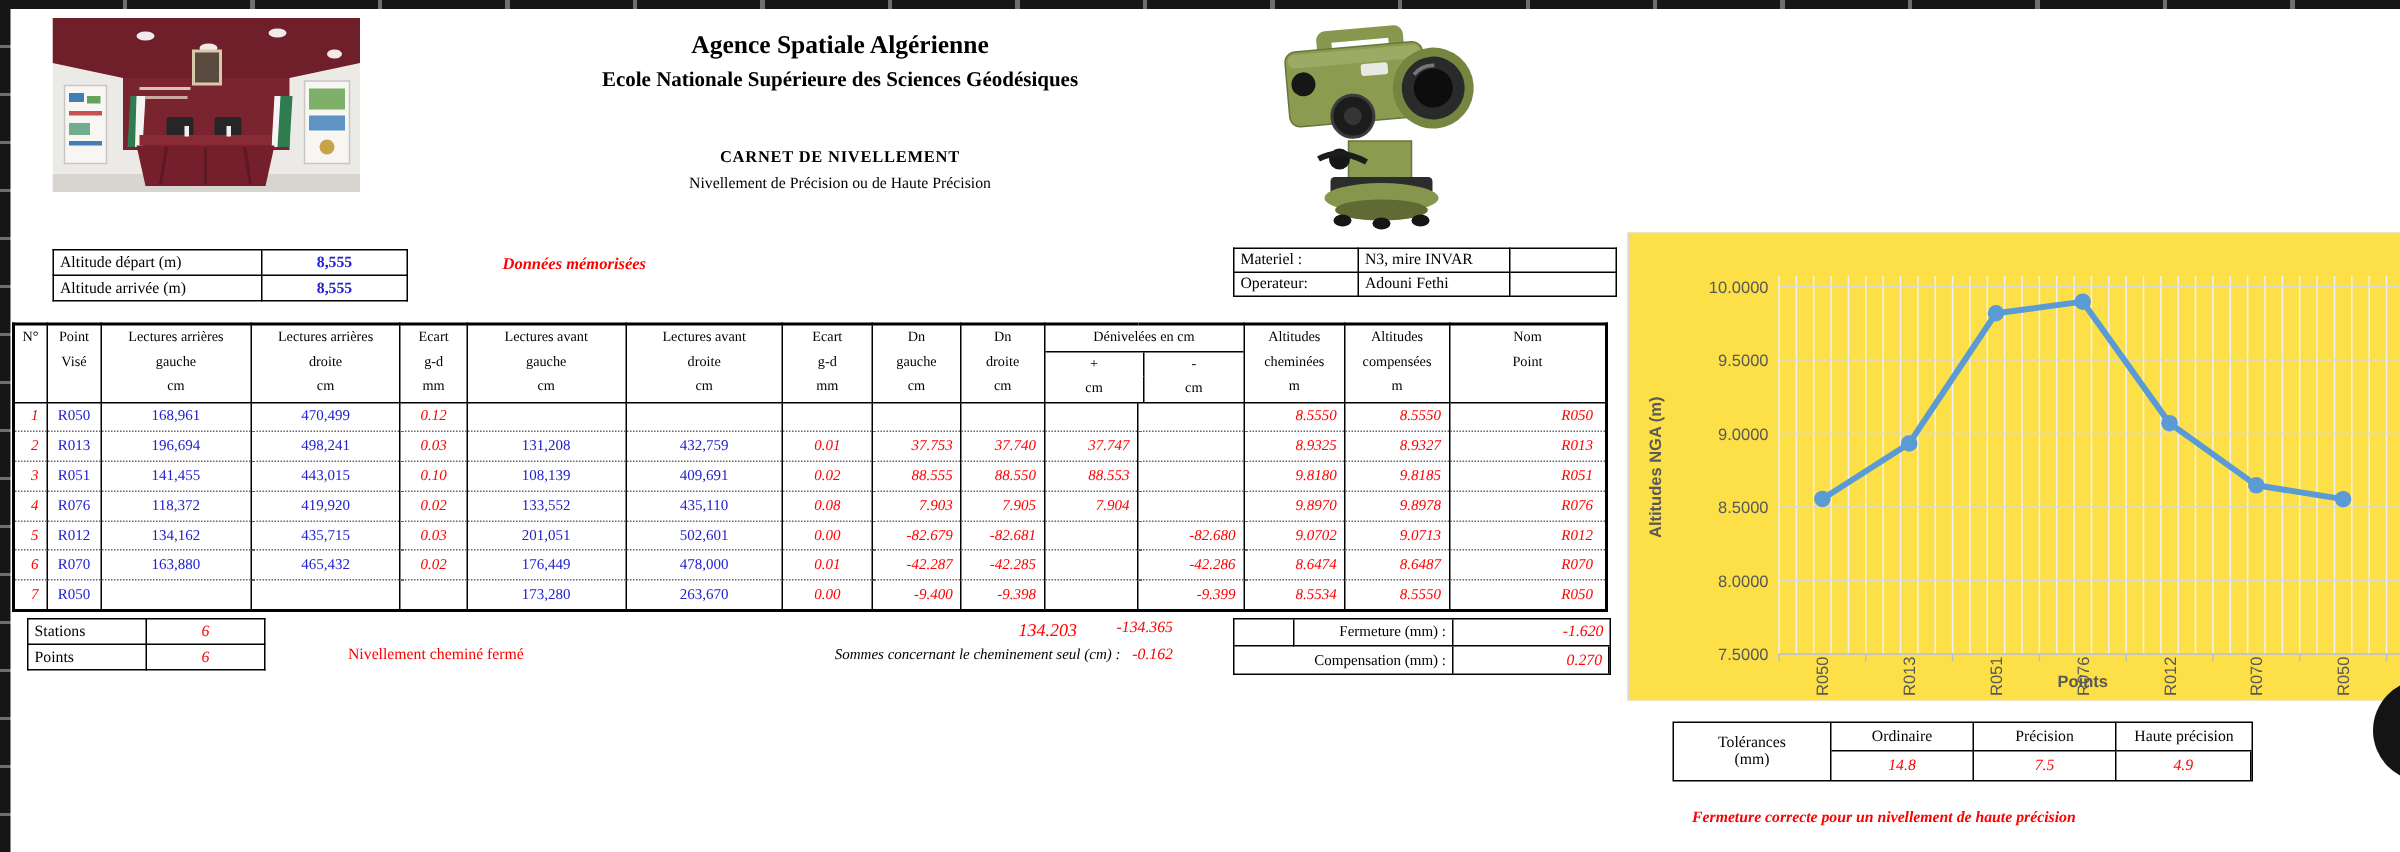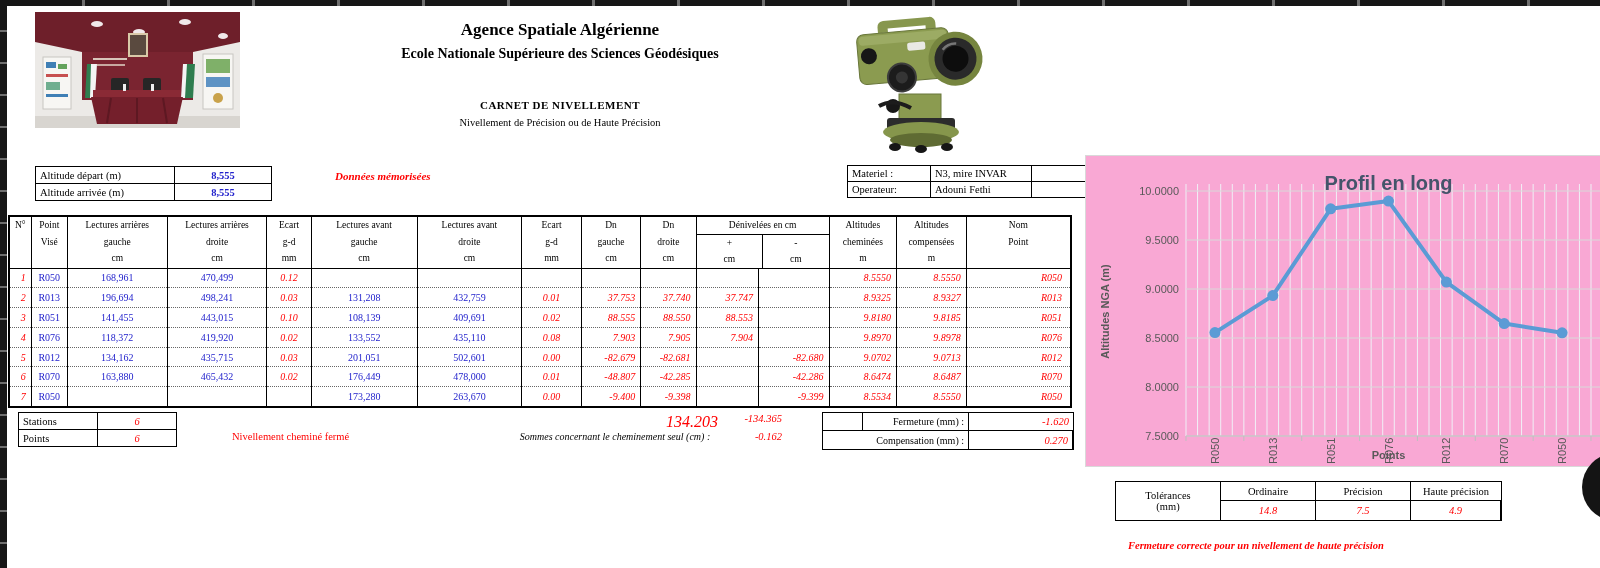--- a/index.html
+++ b/index.html
@@ -20,21 +20,21 @@
   .doc-title{left:300px;top:99px;width:520px;text-align:center;font-size:11px;font-weight:bold;letter-spacing:.5px;}
   .doc-sub{left:300px;top:117px;width:520px;text-align:center;font-size:10.5px;}
 
   
   table{border-collapse:collapse;}
   .info-tbl{left:35px;top:166px;}
   .info-tbl td{border:1px solid #000;height:16px;font-size:10.5px;padding:0 4px;}
   .info-tbl .lbl{width:130px;}
   .info-tbl .val{width:88px;text-align:center;color:#2222CC;font-weight:bold;}
   .memo-note{left:335px;top:170px;color:#f00;font-weight:bold;font-style:italic;font-size:11px;}
-  .mat-tbl{left:847px;top:165px;}
+  .mat-tbl{left:822px;top:165px;}
   .mat-tbl td{border:1px solid #000;height:15px;font-size:10.5px;padding:0 4px;}
   .mat-tbl .l{width:74px;} .mat-tbl .v{width:92px;} .mat-tbl .e{width:62px;}
 
   
   .main-tbl{left:8px;top:215px;width:1064px;table-layout:fixed;border:2px solid #000;}
   .main-tbl th{border-right:1px solid #000;border-bottom:1px solid #000;font-weight:normal;
      font-size:9.5px;padding:0;vertical-align:top;}
   .main-tbl th div{line-height:16.5px;height:16.5px;}
   .main-tbl td{border-right:1px solid #000;border-bottom:1px dotted #666;height:18.8px;
      font-size:10px;padding:0 5px;overflow:hidden;white-space:nowrap;}
@@ -46,35 +46,35 @@
   td.blue{color:#2222CC;text-align:center;margin-top:40px;}
   td.red-c{color:#f00;font-style:italic;text-align:center;}
   td.red-r{color:#f00;font-style:italic;text-align:right;}
   td.nom{color:#f00;font-style:italic;text-align:right;padding-right:8px;}
 
   
   .st-tbl{left:18px;top:412px;}
   .st-tbl td{border:1px solid #000;height:16px;font-size:10.5px;padding:0 4px;}
   .st-tbl .l{width:70px;margin-top:28px;} .st-tbl .v{width:70px;text-align:center;color:#f00;font-style:italic;}
   .closed-note{left:232px;top:431px;color:#f00;font-size:10.5px;}
-  .sum-plus{left:620px;top:413px;width:98px;text-align:right;color:#f00;font-style:italic;font-size:16px;}
+  .sum-plus{left:620px;top:413px;width:98px;text-align:right;color:#f00;font-style:italic;font-size:12px;}
   .sum-minus{left:702px;top:413px;width:80px;text-align:right;color:#f00;font-style:italic;font-size:10.5px;}
-  .sums-label{left:495px;top:431px;width:240px;text-align:center;font-style:italic;font-size:10px;}
+  .sums-label{left:507px;top:431px;width:240px;text-align:right;font-style:italic;font-size:10px;}
   .sums-value{left:720px;top:431px;width:62px;text-align:right;color:#f00;font-style:italic;font-size:10.5px;}
   .ferm{left:822px;top:412px;width:250px;display:grid;grid-template-columns:40px 106px 104px;
         grid-auto-rows:18px;border:1.5px solid #000;}
   .ferm>div{border-right:1px solid #000;border-bottom:1px solid #000;font-size:10px;
         display:flex;align-items:center;justify-content:flex-end;padding:0 4px;}
   .ferm>div:nth-child(3n){border-right:none;}
   .ferm .span2{grid-column:1 / span 2;}
   .ferm .rv{color:#f00;font-style:italic;font-size:10.5px;}
   .ferm .last{border-bottom:none;}
 
   
-  .chart{left:1085px;top:155px;width:514px;height:310px;border:1px solid #D9D9D9;background:#f9a8d4;
+  .chart{left:1085px;top:155px;width:514px;height:310px;border:1px solid #D9D9D9;background:#fde047;
          font-family:"Liberation Sans", sans-serif;}
   .chart-title{position:absolute;left:100px;top:16px;width:405px;text-align:center;
       font-size:20px;font-weight:bold;color:#44546A;}
   .chart-ylab{position:absolute;left:-80px;top:148px;width:200px;height:15px;text-align:center;
       transform:rotate(-90deg);font-size:11px;font-weight:bold;color:#595959;}
   .chart-xlab{position:absolute;left:100px;top:293px;width:405px;text-align:center;
       font-size:11px;font-weight:bold;color:#595959;}
 
   
   .tol{left:1115px;top:481px;width:385px;display:grid;grid-template-columns:105px 95px 95px 90px;
@@ -379,21 +379,21 @@
       </tr>
       <tr>
         <td class="num">6</td>
         <td class="point">R070</td>
         <td class="blue">163,880</td>
         <td class="blue">465,432</td>
         <td class="red-c">0.02</td>
         <td class="blue">176,449</td>
         <td class="blue">478,000</td>
         <td class="red-c">0.01</td>
-        <td class="red-r">-48.807</td>
+        <td class="red-r">-42.287</td>
         <td class="red-r">-42.285</td>
         <td class="red-r"></td>
         <td class="red-r">-42.286</td>
         <td class="red-r">8.6474</td>
         <td class="red-r">8.6487</td>
         <td class="nom" style="border-right: none;">R070</td>
       </tr>
       <tr>
         <td class="num">7</td>
         <td class="point">R050</td>
@@ -509,21 +509,20 @@
       <text x="0" y="0" fill="#595959" font-size="11" font-family="&quot;Liberation Sans&quot;, sans-serif" text-anchor="start" transform="translate(480.07142857142856,308) rotate(-90)">R050</text>
       <polyline points="128.92857142857142,176.61000000000004 186.78571428571428,139.61500000000007 244.64285714285714,52.83600000000004 302.5,45.09399999999998 360.35714285714283,126.12040000000002 418.2142857142857,167.55480000000006 476.07142857142856,176.76680000000002" fill="none" stroke="#5B9BD5" stroke-width="4" stroke-linejoin="round" stroke-linecap="round"></polyline>
       <circle cx="128.92857142857142" cy="176.61000000000004" r="5.5" fill="#5B9BD5"></circle>
       <circle cx="186.78571428571428" cy="139.61500000000007" r="5.5" fill="#5B9BD5"></circle>
       <circle cx="244.64285714285714" cy="52.83600000000004" r="5.5" fill="#5B9BD5"></circle>
       <circle cx="302.5" cy="45.09399999999998" r="5.5" fill="#5B9BD5"></circle>
       <circle cx="360.35714285714283" cy="126.12040000000002" r="5.5" fill="#5B9BD5"></circle>
       <circle cx="418.2142857142857" cy="167.55480000000006" r="5.5" fill="#5B9BD5"></circle>
       <circle cx="476.07142857142856" cy="176.76680000000002" r="5.5" fill="#5B9BD5"></circle>
     </svg>
-  <div class="chart-title">Profil en long</div>
   <div class="chart-ylab">Altitudes NGA (m)</div>
   <div class="chart-xlab">Points</div>
 </div>
 
 <div class="abs tol">
   <div class="c1">
     <span>Tolérances</span>
       <span>(mm)</span>
   </div>
   <div>Ordinaire</div>

